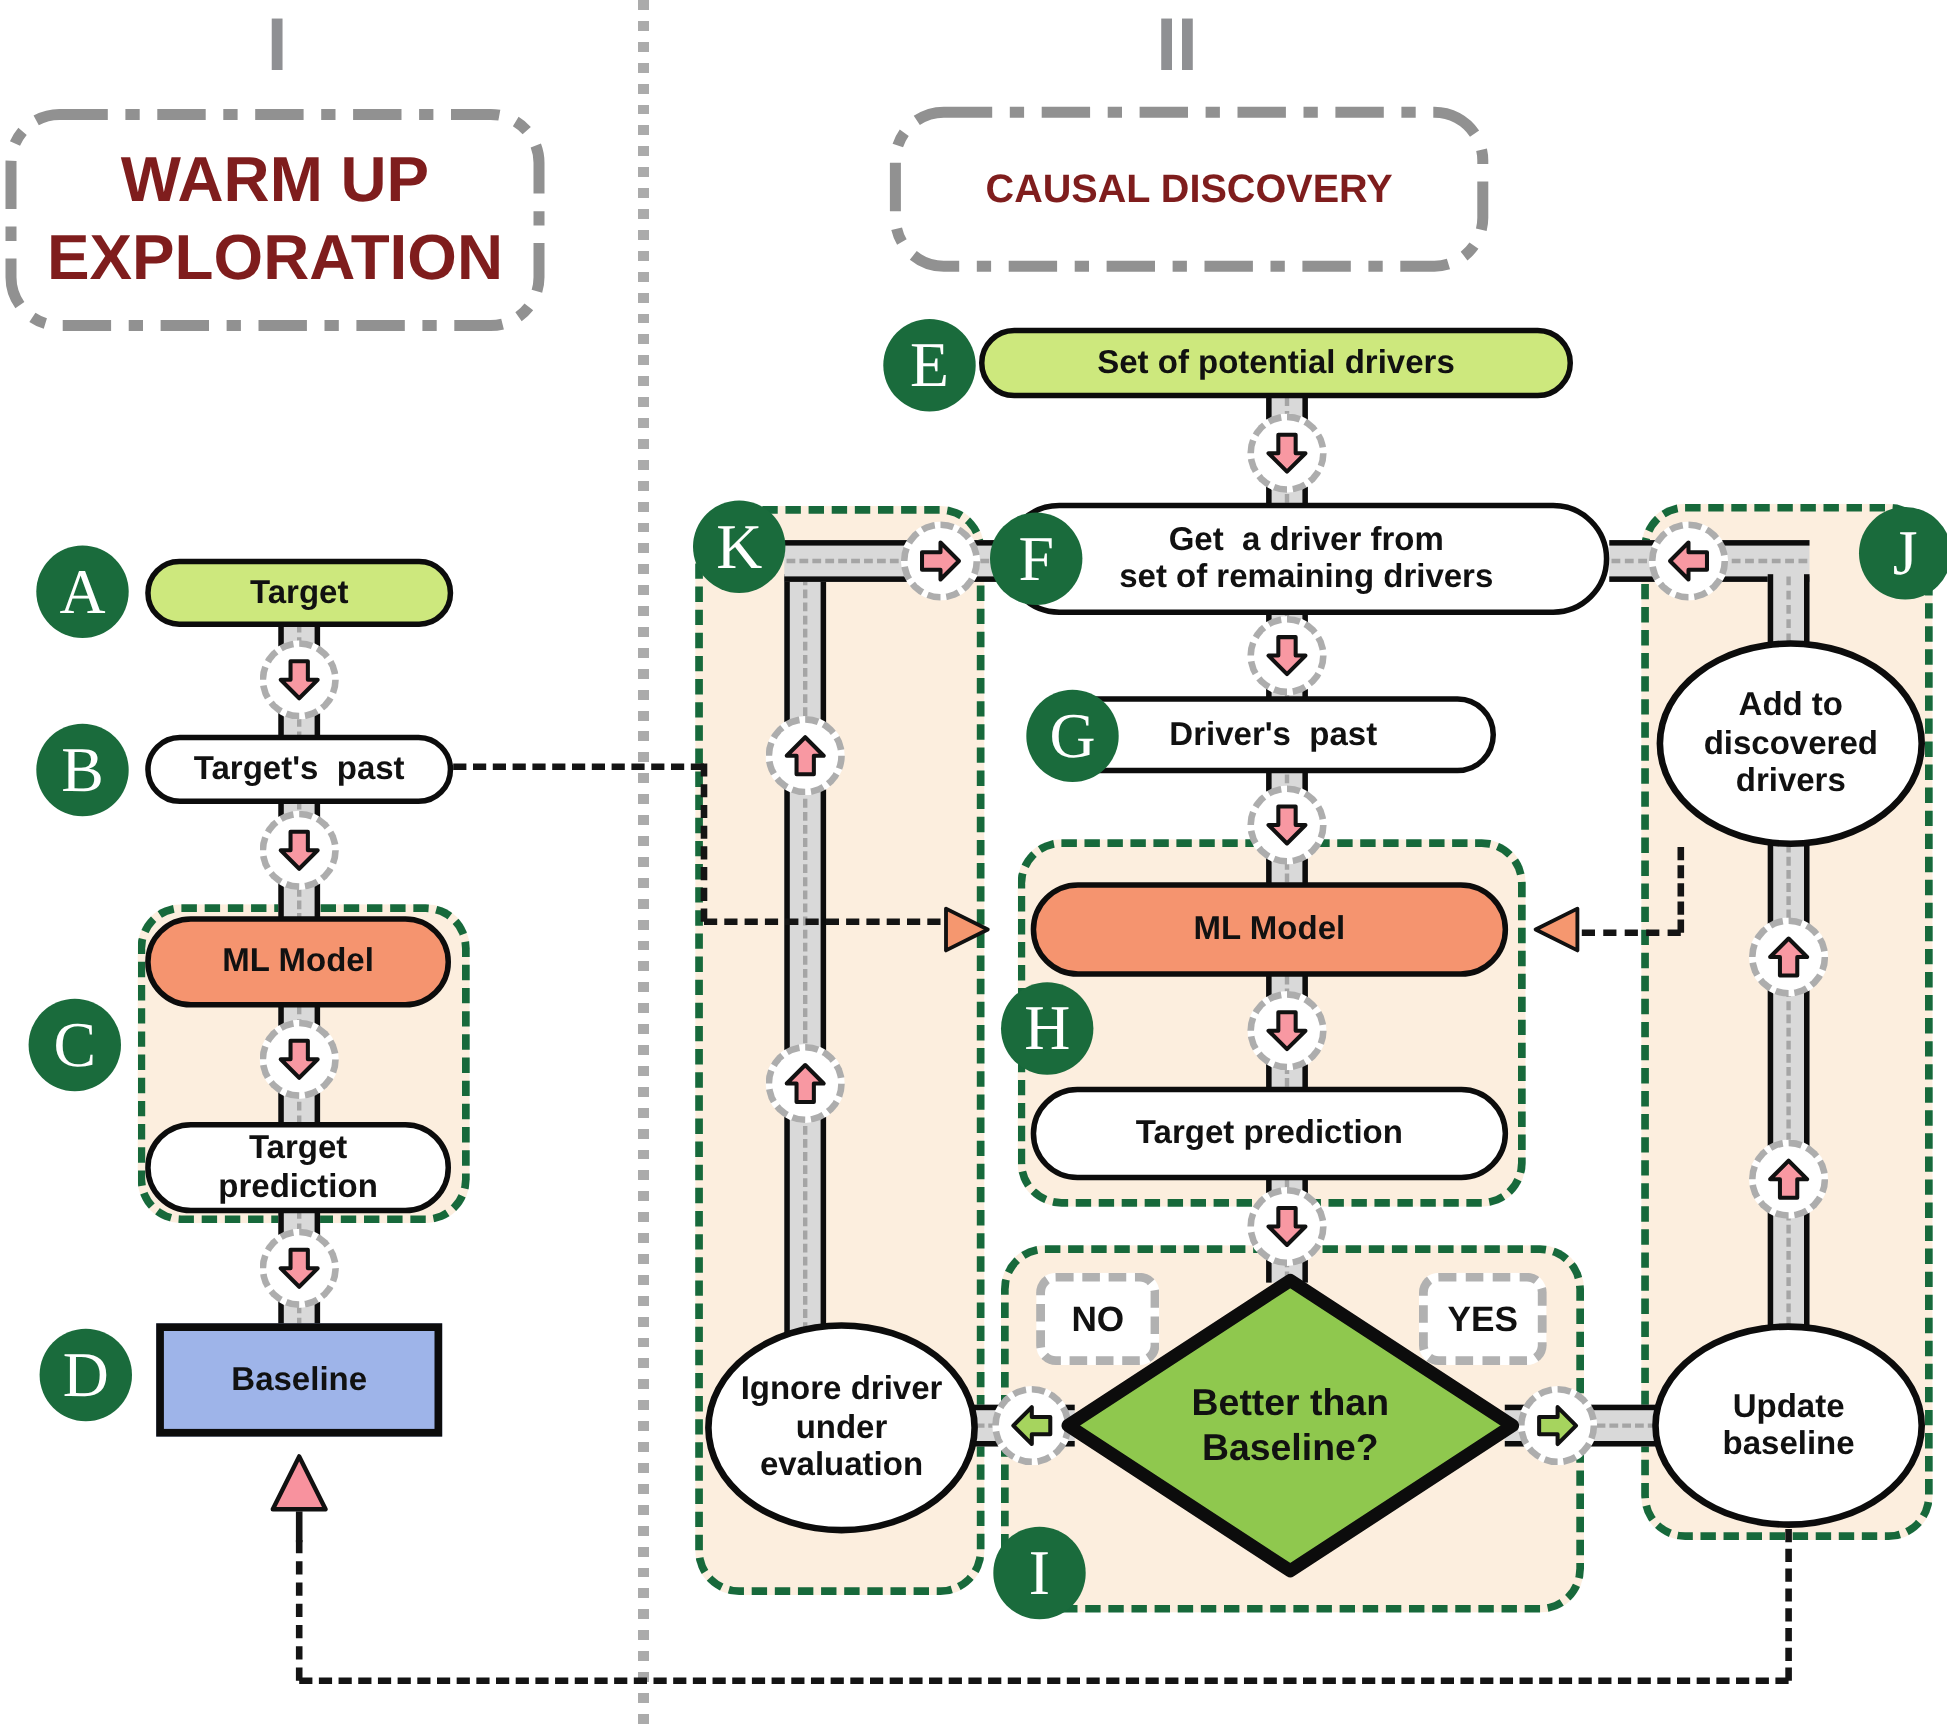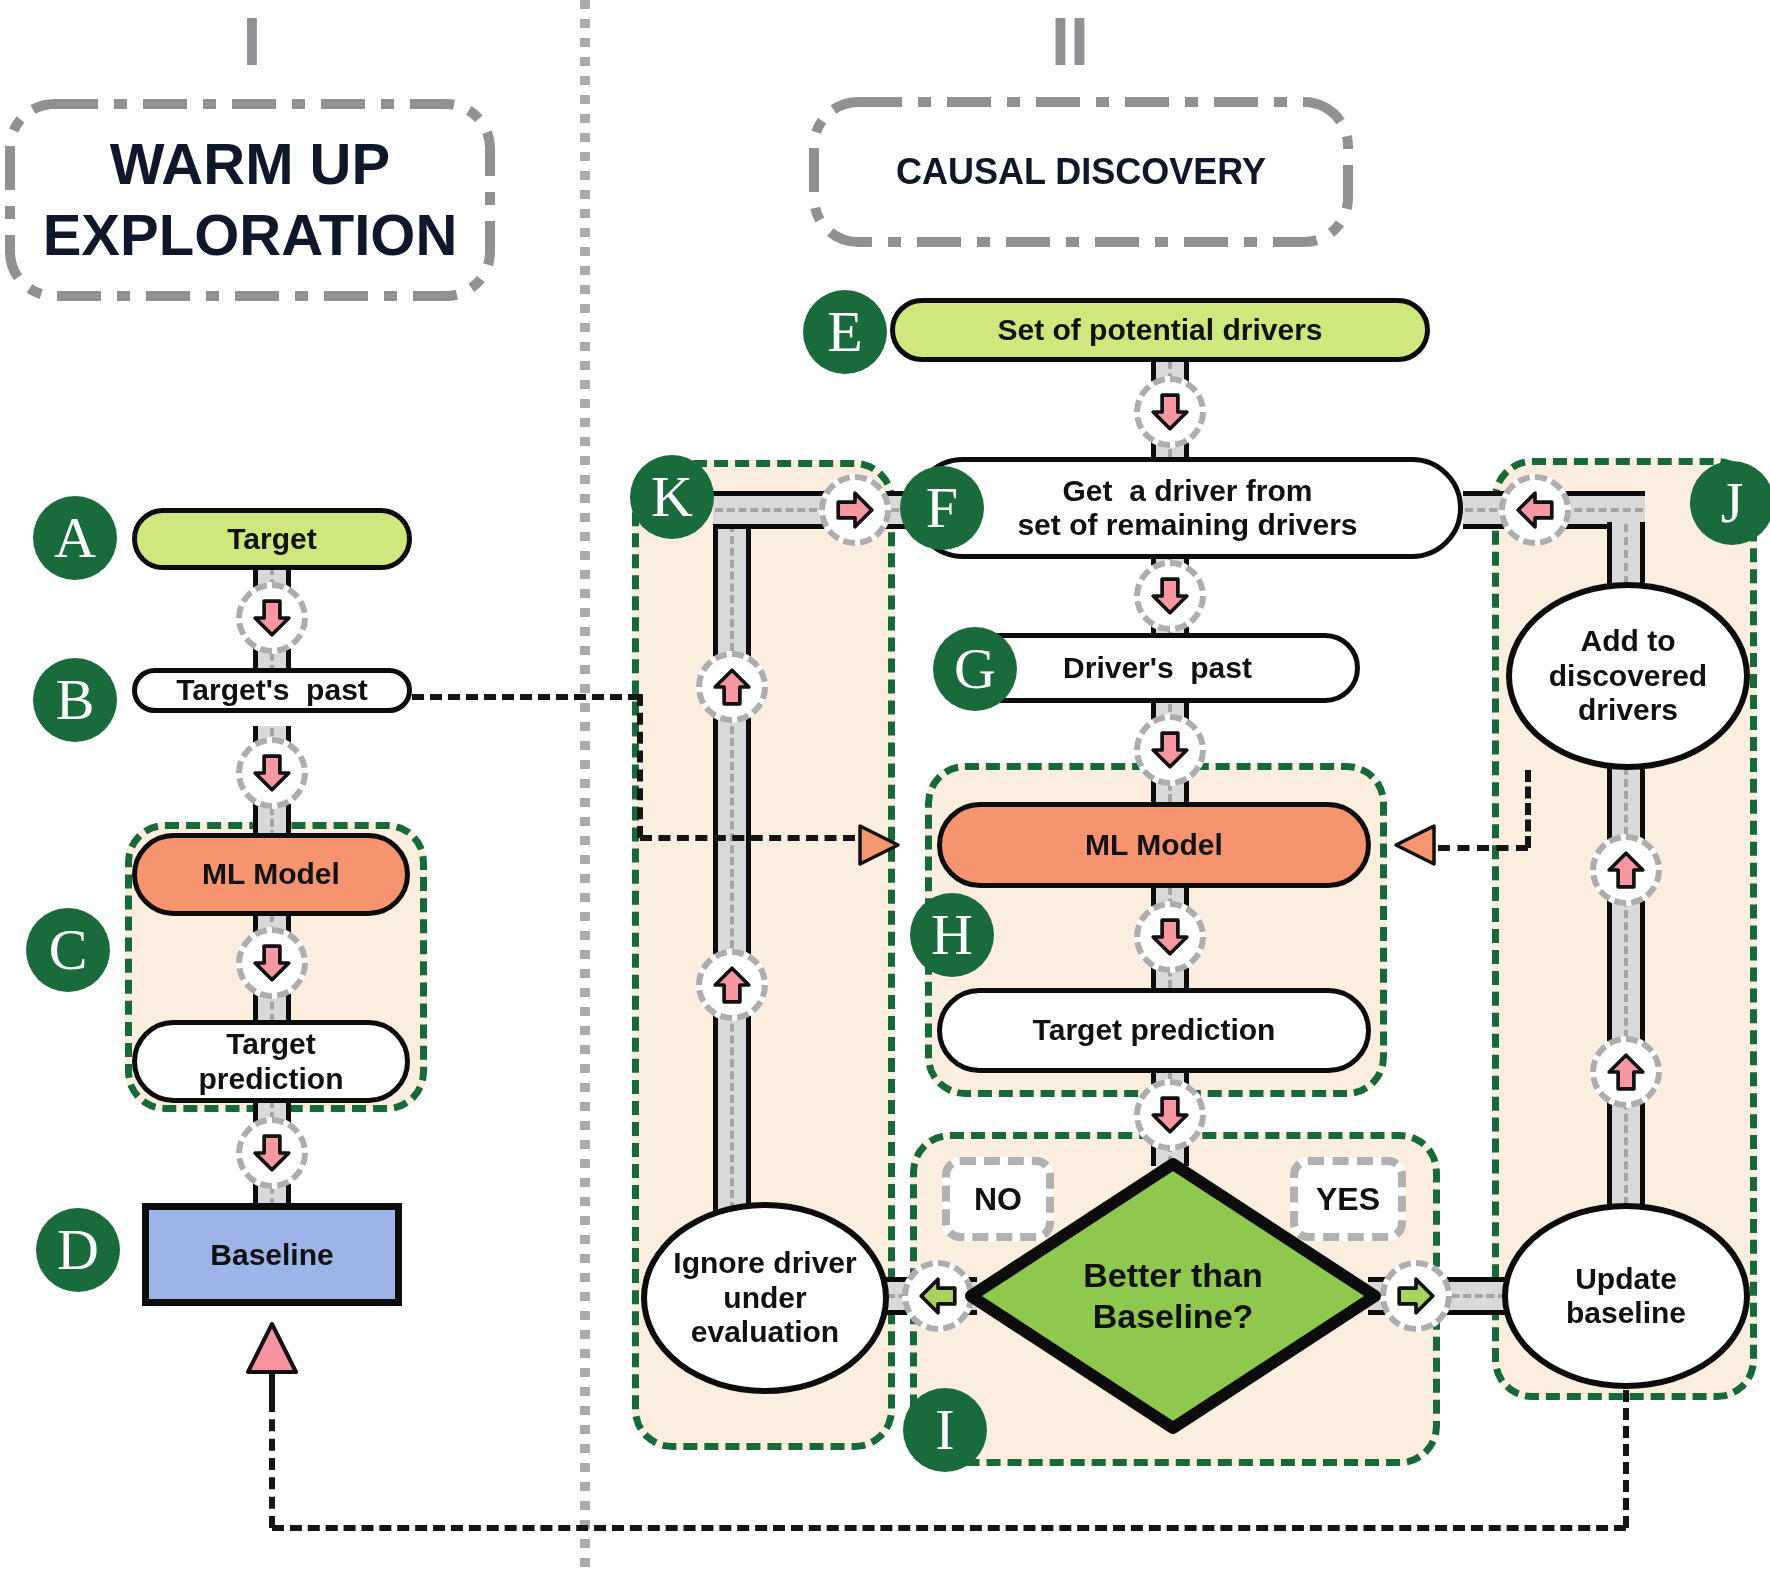--- a/index.html
+++ b/index.html
@@ -8,21 +8,21 @@
 
   .separator{position:absolute;left:580px;top:0;width:10px;height:1576px;z-index:0;
     background:repeating-linear-gradient(to bottom,#ababab 0 9px,transparent 9px 19px);}
 
   .numeral{position:absolute;width:120px;color:#8f9093;font-weight:bold;font-size:68px;
     text-align:center;z-index:2;}
 
   .title-box{position:absolute;z-index:2;}
   .title-box svg{position:absolute;left:0;top:0;}
   .title-text{position:absolute;left:0;top:0;right:0;bottom:0;display:flex;align-items:center;
-    justify-content:center;text-align:center;color:#0f172a;font-weight:bold;font-size:58px;
+    justify-content:center;text-align:center;color:#7f1d1d;font-weight:bold;font-size:58px;
     line-height:1.22;white-space:pre-wrap;}
 
   .zone{position:absolute;box-sizing:border-box;border:7px dashed #17693b;border-radius:40px;
     background:#fceede;z-index:1;}
 
   .road{position:absolute;box-sizing:border-box;background:#d9d9d9;z-index:3;}
   .road.v{border-left:5px solid #0c0c0c;border-right:5px solid #0c0c0c;}
   .road.h{border-top:5px solid #0c0c0c;border-bottom:5px solid #0c0c0c;}
   .road.v::after{content:"";position:absolute;top:2px;bottom:2px;left:50%;margin-left:-2px;
     border-left:4px dashed #a5a5a5;}
@@ -93,21 +93,21 @@
   <div class="badge" style="left:36px;top:1208px;">D</div>
 
   <div class="road v" style="left:253px;top:565px;width:38px;height:110px;"></div>
   <div class="road v" style="left:253px;top:726px;width:38px;height:114px;"></div>
   <div class="road v" style="left:253px;top:912px;width:38px;height:112px;"></div>
   <div class="road v" style="left:253px;top:1098px;width:38px;height:110px;"></div>
 
   <div class="zone" style="left:125px;top:822px;width:302px;height:290px;"></div>
 
   <div class="pill green" style="left:132px;top:508px;width:280px;height:62px;">Target</div>
-  <div class="pill" style="left:132px;top:668px;width:280px;height:45px;">Target's  past</div>
+  <div class="pill" style="left:132px;top:668px;width:280px;height:63px;">Target's  past</div>
   <div class="pill orange" style="left:132px;top:833px;width:278px;height:83px;border-radius:44px;">ML Model</div>
   <div class="pill" style="left:132px;top:1020px;width:278px;height:83px;border-radius:44px;">Target
 prediction</div>
   <div class="rectnode" style="left:142px;top:1203px;width:260px;height:103px;">Baseline</div>
 
   <div class="dcircle" style="left:236px;top:582px;">
     <svg class="arr pink down" viewBox="0 0 40 40">
         <path d="M20 4 L36 20 L27.5 20 L27.5 36 L12.5 36 L12.5 20 L4 20 Z"></path>
       </svg>
     </div>

